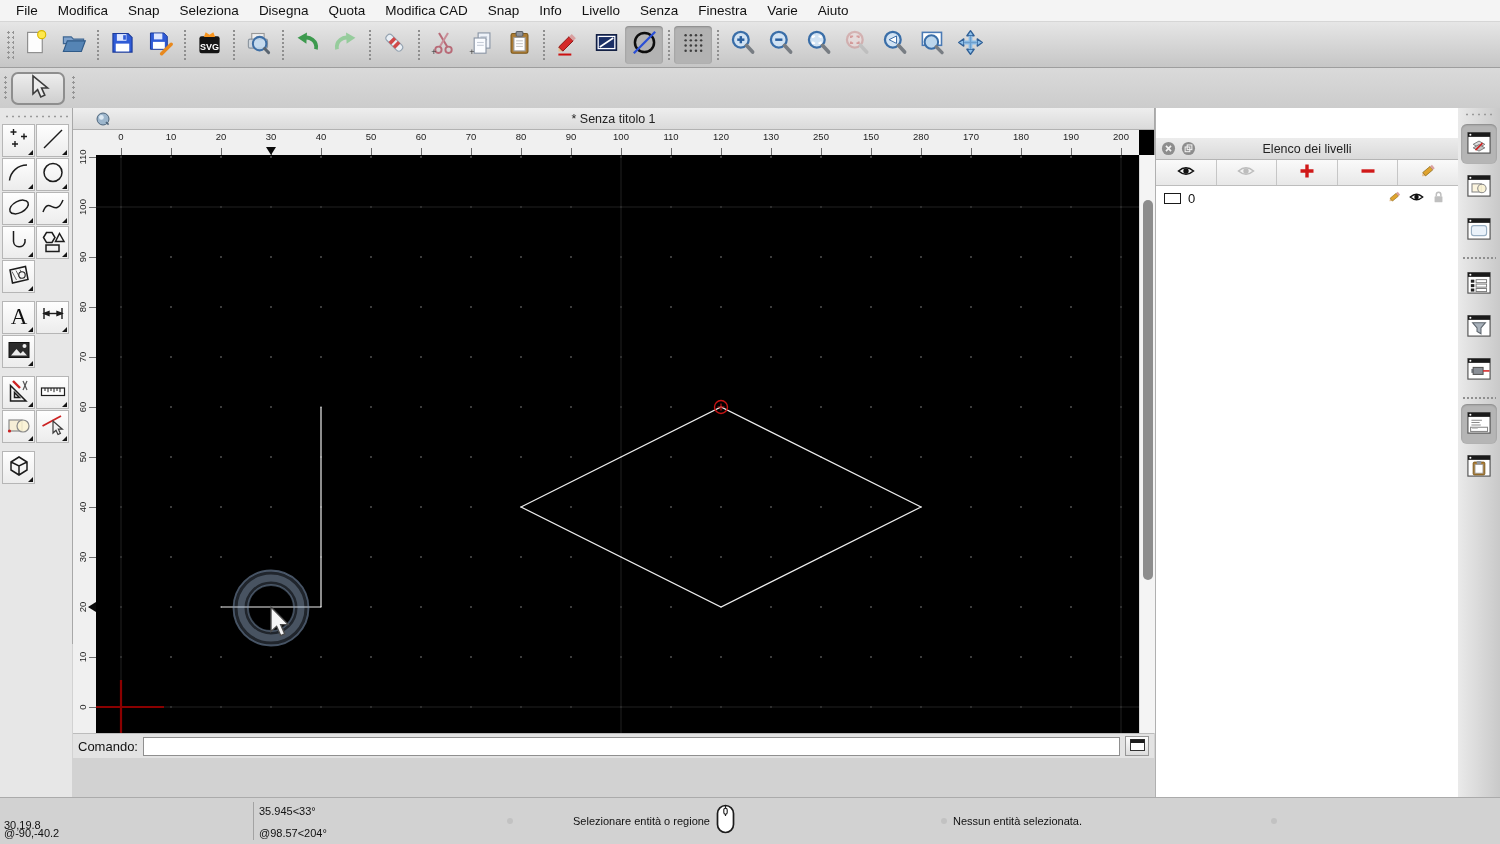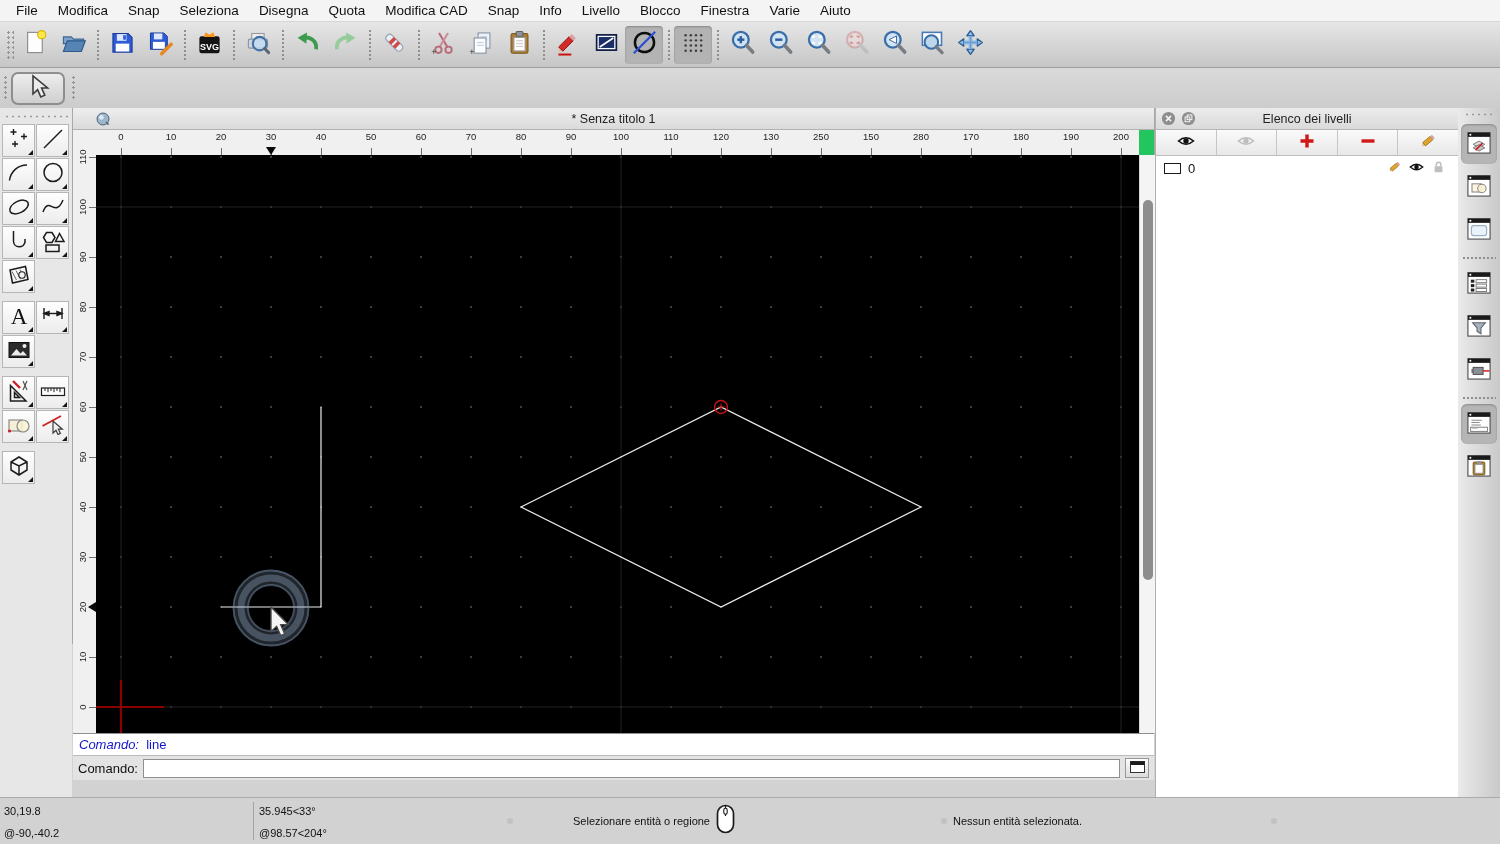--- a/index.html
+++ b/index.html
@@ -41,21 +41,21 @@
     background-image:radial-gradient(#9a9a9a 1px, transparent 1.4px); background-size:6px 5px; background-repeat:repeat-x; background-position:0 3px; }
   .pgroup { display:grid; grid-template-columns:33px 33px; gap:1px; padding-left:2px; margin-bottom:8px; }
   .ptool { position:relative; width:33px; height:33px; background:linear-gradient(#fefefe,#ececec);
     border:1px solid #b6b6b6; display:flex; align-items:center; justify-content:center; }
   .ptool svg { width:26px; height:26px; }
   .ptool .corner { position:absolute; right:1px; bottom:1px; width:0; height:0;
     border-left:5px solid transparent; border-bottom:5px solid #161616; }
   .pempty { width:33px; height:33px; }
 
   
-  .center { position:absolute; left:72px; top:108px; width:1083px; height:536px; background:#22c55e;
+  .center { position:absolute; left:72px; top:108px; width:1083px; height:536px; background:#000000;
     border-left:1px solid #a8a8a8; border-right:1px solid #a8a8a8; }
   .doc-titlebar { position:relative; height:22px; background:linear-gradient(#eeeeee,#dadada);
     border-bottom:1px solid #b2b2b2; }
   .doc-icon { position:absolute; left:23px; top:4px; width:14px; height:14px; }
   .doc-title { position:absolute; left:0; right:0; top:0; text-align:center; font-size:12.5px; color:#222; line-height:22px; }
 
   .view { position:relative; height:603px; }
   .corner-box { position:absolute; left:0; top:0; width:23px; height:25px; background:#f0f0f0; }
   .hruler { position:absolute; left:23px; top:0; width:1043px; height:25px; background:#f0f0f0; }
   .hlab { position:absolute; top:1px; transform:translateX(-50%); font-size:9.5px; color:#222; }
@@ -87,21 +87,21 @@
   .cmdrow { height:25px; background:#e3e3e3; border-top:1px solid #bcbcbc;
     display:flex; align-items:center; padding:0 5px; gap:5px; }
   .cmdrow label { font-size:13px; color:#111; }
   .cmdrow input { flex:1; height:19px; border:1px solid #8f8f8f; background:#fff; font-size:13px; padding:0 4px; font-family:"Liberation Sans",sans-serif; }
   .cmd-widget-btn { width:24px; height:20px; background:linear-gradient(#fcfcfc,#dcdcdc);
     border:1px solid #979797; display:flex; align-items:center; justify-content:center; }
 
   
   .rightdock { position:absolute; left:1155px; top:108px; width:303px; height:689px; background:#fff;
     border-left:1px solid #b0b0b0; }
-  .dockheader { position:relative; height:22px; background:linear-gradient(#ececec,#dadada); border-bottom:1px solid #b5b5b5; }
+  .dockheader { position:relative; height:22px; background:linear-gradient(#ececec,#dadada); border-bottom:1px solid #b5b5b5;margin-top:30px; }
   .dockheader .hbtns { position:absolute; left:5px; top:3px; display:flex; gap:5px; }
   .dockheader .hbtns svg { width:15px; height:15px; }
   .docktitle { position:absolute; left:0; right:0; text-align:center; font-size:12.5px; color:#222; line-height:22px; }
   .layertools { height:26px; display:flex; border-bottom:1px solid #bdbdbd; background:linear-gradient(#fafafa,#e8e8e8); }
   .ltbtn { flex:1; border-right:1px solid #c6c6c6; display:flex; align-items:center; justify-content:center; }
   .ltbtn:last-child { border-right:none; }
   .ltbtn svg { width:18px; height:16px; }
   .layerrow { height:24px; display:flex; align-items:center; padding:0 12px 0 8px; gap:7px; font-size:13px; color:#111; }
   .layerrow .swatch { width:17px; height:11px; border:1.5px solid #1a1a1a; background:#fff; }
   .layerrow .spacer { flex:1; }
@@ -134,21 +134,21 @@
       <div class="menu-item">File</div>
       <div class="menu-item">Modifica</div>
       <div class="menu-item">Snap</div>
       <div class="menu-item">Seleziona</div>
       <div class="menu-item">Disegna</div>
       <div class="menu-item">Quota</div>
       <div class="menu-item">Modifica CAD</div>
       <div class="menu-item">Snap</div>
       <div class="menu-item">Info</div>
       <div class="menu-item">Livello</div>
-      <div class="menu-item">Blocco</div>
+      <div class="menu-item">Senza</div>
       <div class="menu-item">Finestra</div>
       <div class="menu-item">Varie</div>
       <div class="menu-item">Aiuto</div>
     </div>
 
   <div class="toolbar" id="toolbar">
       <div class="tb-handle"></div>
       <div class="tbtn">
         <span><svg viewBox="0 0 24 24">
             <rect x="5" y="3" width="13" height="18" fill="#fdfdfd" stroke="#8a8a8a"></rect>
@@ -618,24 +618,20 @@
             </g>
             <path d="M175 452 l0 24.4 l5.6 -5.1 l4.1 9.3 l4 -1.7 l-4 -9.3 l7.5 0 Z" fill="#f5f5f5" stroke="#4a4a4a" stroke-width="1.4"></path>
           </svg>
         </div>
       <div class="vscroll">
           <div class="thumb"></div>
         </div>
     </div>
 
 
-    <div class="cmdhistory">
-      <span class="lbl">Comando:</span>
-      <span>&nbsp;</span><span>line</span>
-    </div>
 
     <div class="cmdrow">
       <label>Comando:</label>
       <input id="cmdinput" type="text" placeholder="" style="">
       <button class="cmd-widget-btn">
         <span>
           <svg width="15" height="12" viewBox="0 0 15 12">
               <rect x="0.5" y="0.5" width="14" height="11" fill="#fff" stroke="#333"></rect>
               <rect x="0.5" y="0.5" width="14" height="3.5" fill="#1c1c1c"></rect>
             </svg>
@@ -802,21 +798,21 @@
             <rect x="2.5" y="4" width="19" height="3.6" fill="#1a1a1a"></rect>
             <circle cx="4.6" cy="5.8" r=".9" fill="#fff"></circle>
             <rect x="7" y="9.5" width="10" height="11" rx="1" fill="#ad7c32" stroke="#7c5a20" stroke-width=".8"></rect>
             <rect x="10" y="8.5" width="4" height="2.6" rx=".8" fill="#90959c"></rect>
             <rect x="8.6" y="11.5" width="6.8" height="7.5" fill="#fff" stroke="#999" stroke-width=".7"></rect>
           </svg></span>
       </div>
     </div>
 
   <div class="statusbar">
-    <span class="sb-abs" style="left:4px;top:7px">30,19.8</span>
+    <span class="sb-abs" style="left:4px;top:21px">30,19.8</span>
     <span class="sb-abs" style="left:4px;top:29px">@-90,-40.2</span>
     <span class="sb-divider"></span>
     <span class="sb-abs" style="left:259px;top:7px">35.945&lt;33°</span>
     <span class="sb-abs" style="left:259px;top:29px">@98.57&lt;204°</span>
     <span class="sdot" style="left:507px;top:20px"></span>
     <span class="sb-abs" style="left:573px;top:17px">Selezionare entità o regione</span>
     <span class="sb-abs" style="left:716px;top:6px">
       <svg width="20" height="31" viewBox="0 0 20 31">
           <rect x="1.5" y="1.5" width="16" height="27" rx="8" fill="#fff" stroke="#1c1c1c" stroke-width="1.7"></rect>
           <line x1="9.5" y1="1.5" x2="9.5" y2="12" stroke="#1c1c1c" stroke-width="1.2"></line>

